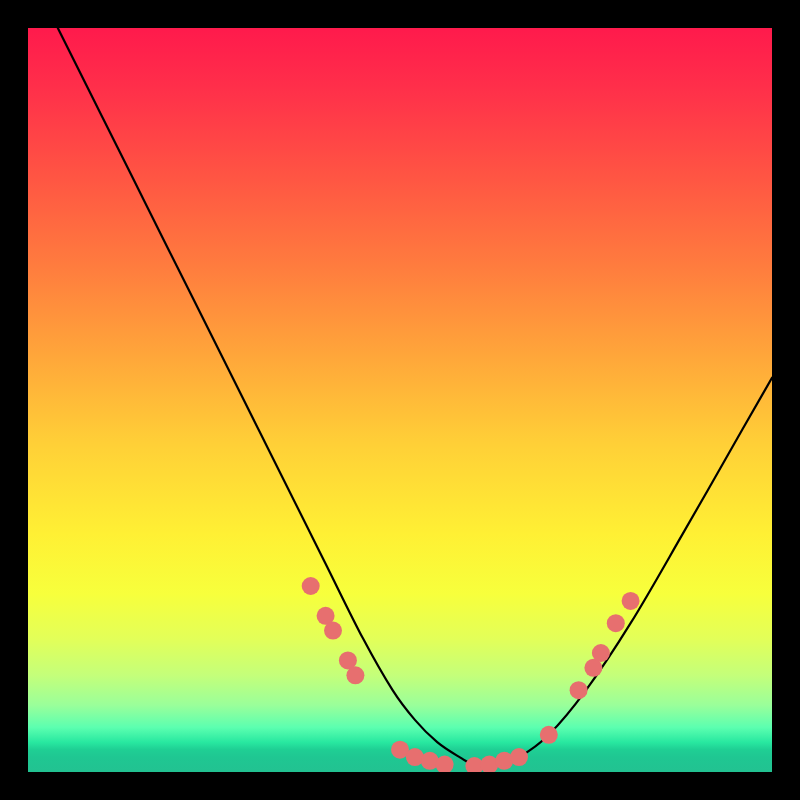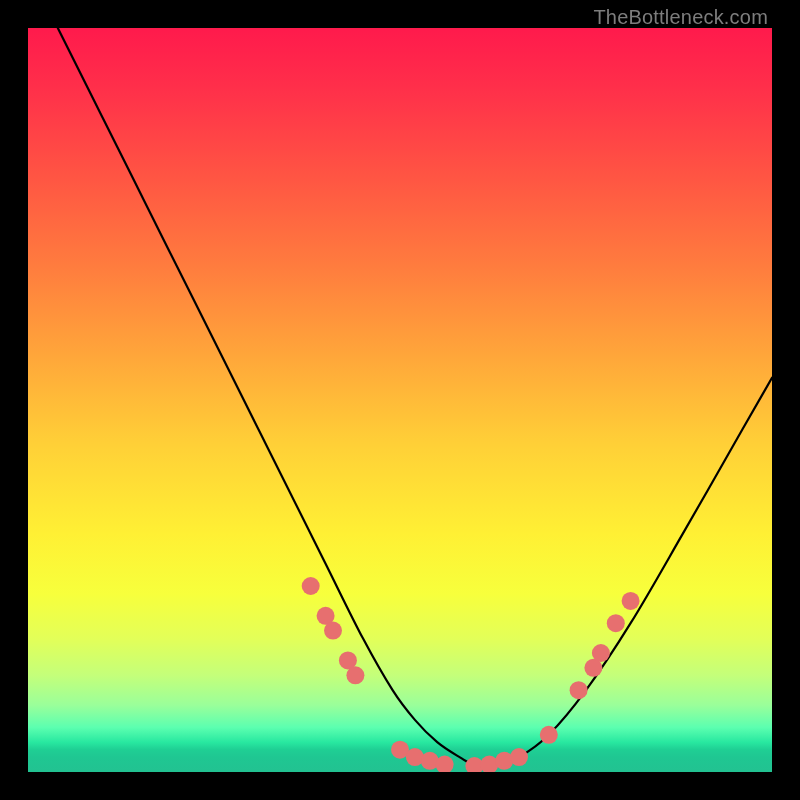--- a/index.html
+++ b/index.html
@@ -90,14 +90,13 @@
           <circle cx="491.0" cy="729.1" r="9" fill="#e76f6f"></circle>
           <circle cx="520.8" cy="706.8" r="9" fill="#e76f6f"></circle>
           <circle cx="550.6" cy="662.2" r="9" fill="#e76f6f"></circle>
           <circle cx="565.4" cy="639.8" r="9" fill="#e76f6f"></circle>
           <circle cx="572.9" cy="625.0" r="9" fill="#e76f6f"></circle>
           <circle cx="587.8" cy="595.2" r="9" fill="#e76f6f"></circle>
           <circle cx="602.6" cy="572.9" r="9" fill="#e76f6f"></circle>
         </g>
     </svg>
   </div>
-  <div class="watermark">TheBottleneck.com</div>
 </div>
 
 </body></html>

